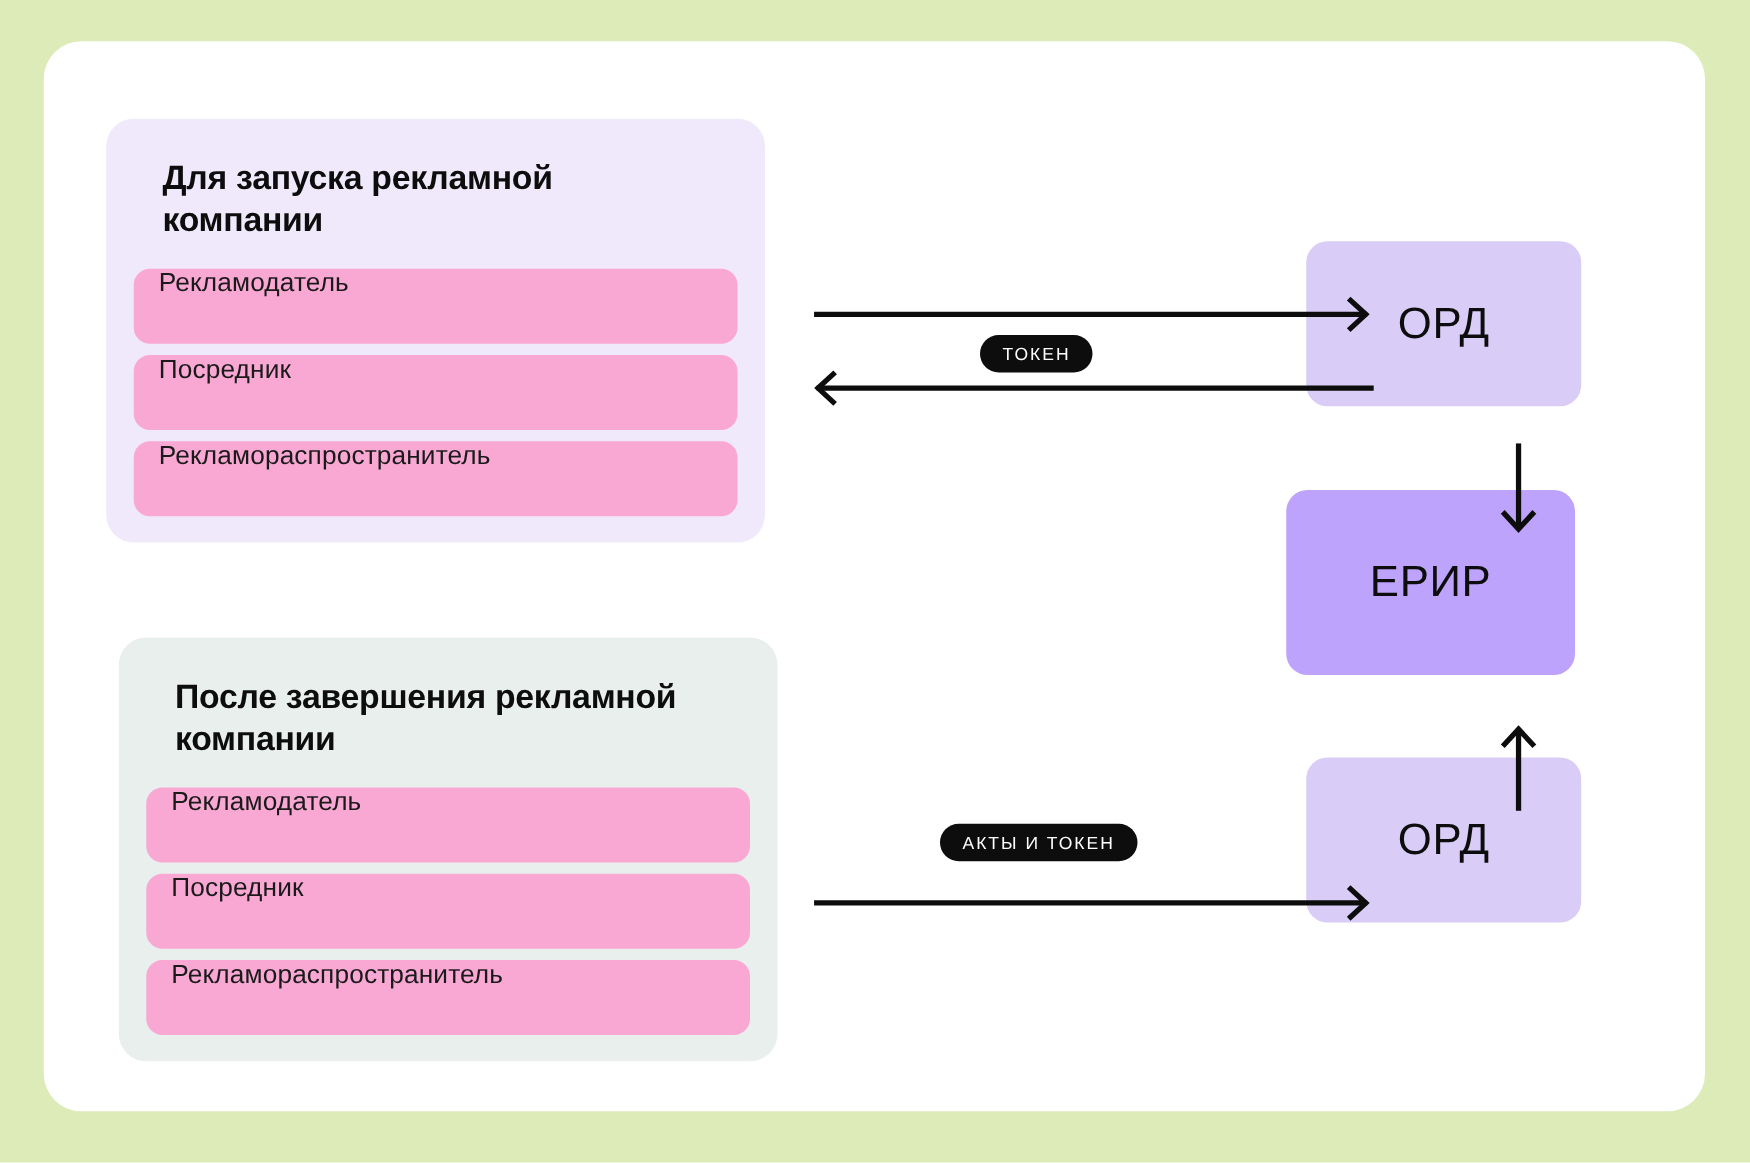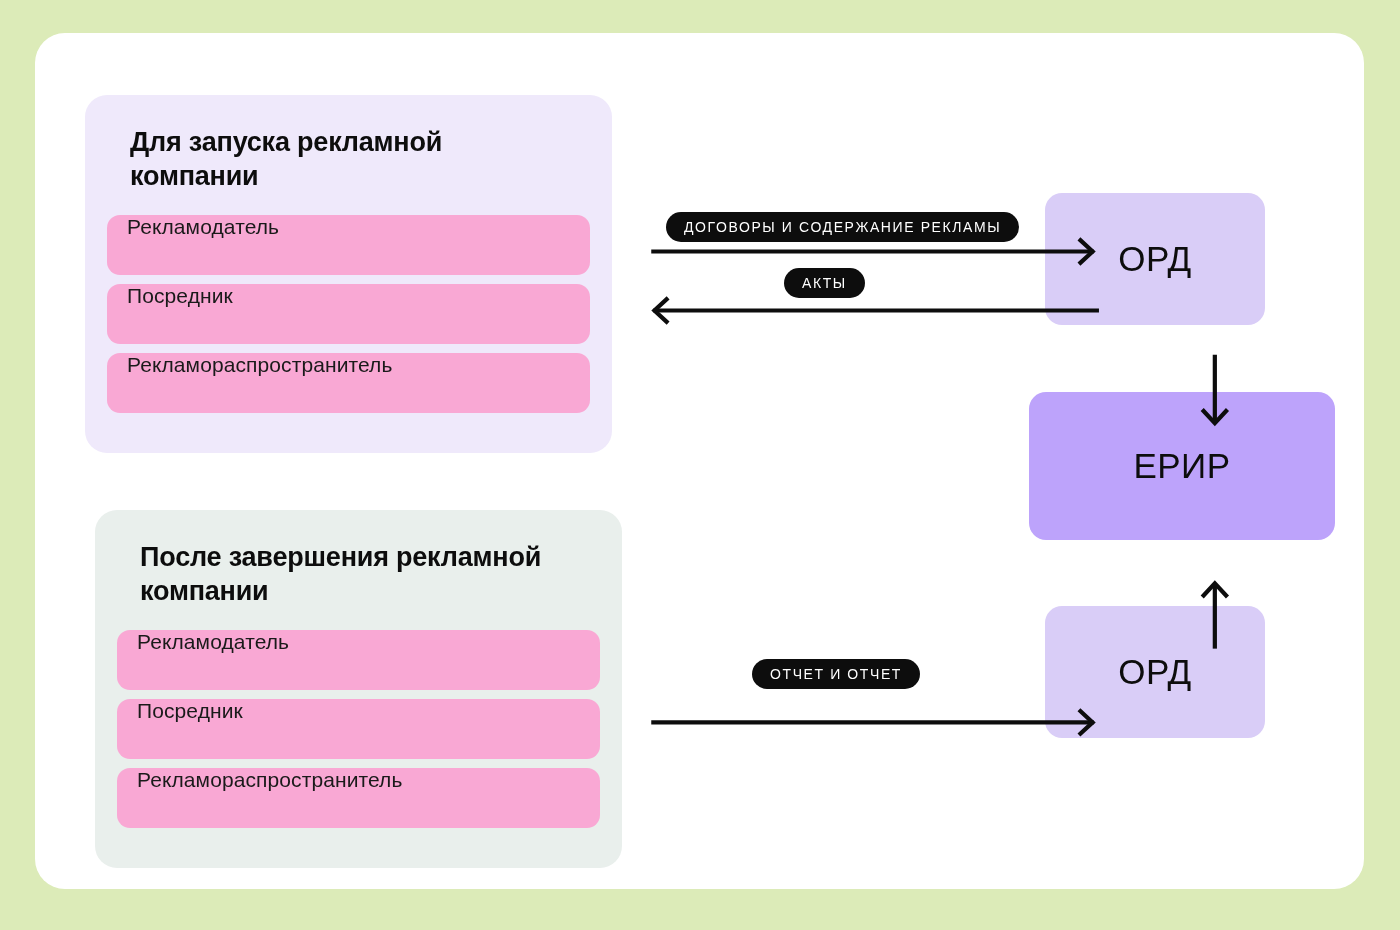--- a/index.html
+++ b/index.html
@@ -25,21 +25,21 @@
     height: 856px;
     background: #ffffff;
     border-radius: 30px;
   }
 
   
   .stage-card {
     position: absolute;
     width: 527px;
     border-radius: 22px;
-    padding: 30px 22px 28px 22px;
+    padding: 30px 22px 9px 22px;
   }
   .stage-card.launch {
     left: 85px;
     top: 95px;
     background: #efe9fb;
   }
   .stage-card.finish {
     left: 85px;
     top: 510px;
     background: #e9efec;
@@ -91,21 +91,21 @@
   .node.ord-top {
     left: 1045px;
     top: 193px;
     width: 220px;
     height: 132px;
     background: #d9cdf7;
   }
   .node.erir {
     left: 1029px;
     top: 392px;
-    width: 306px;
+    width: 231px;
     height: 148px;
     background: #bda3fb;
   }
   .node.ord-bottom {
     left: 1045px;
     top: 606px;
     width: 220px;
     height: 132px;
     background: #d9cdf7;
   }
@@ -196,17 +196,16 @@
       <polyline points="1108,344 1120,357 1132,344"></polyline>
 
       <line x1="585" y1="641" x2="1005" y2="641"></line>
       <polyline points="991,629 1004,641 991,653"></polyline>
 
       <line x1="1120" y1="571" x2="1120" y2="509"></line>
       <polyline points="1108,522 1120,509 1132,522"></polyline>
     </g>
   </svg>
 
-  <div class="pill contracts" style="left:631px; top:179px;">ДОГОВОРЫ И СОДЕРЖАНИЕ РЕКЛАМЫ</div>
-  <div class="pill token" style="left:749px; top:235px;">АКТЫ</div>
-  <div class="pill acts" style="left:717px; top:626px;">ОТЧЕТ И ОТЧЕТ</div>
+  <div class="pill token" style="left:749px; top:235px;">ТОКЕН</div>
+  <div class="pill acts" style="left:717px; top:626px;">АКТЫ И ТОКЕН</div>
 
 </div>
 
 </body></html>

